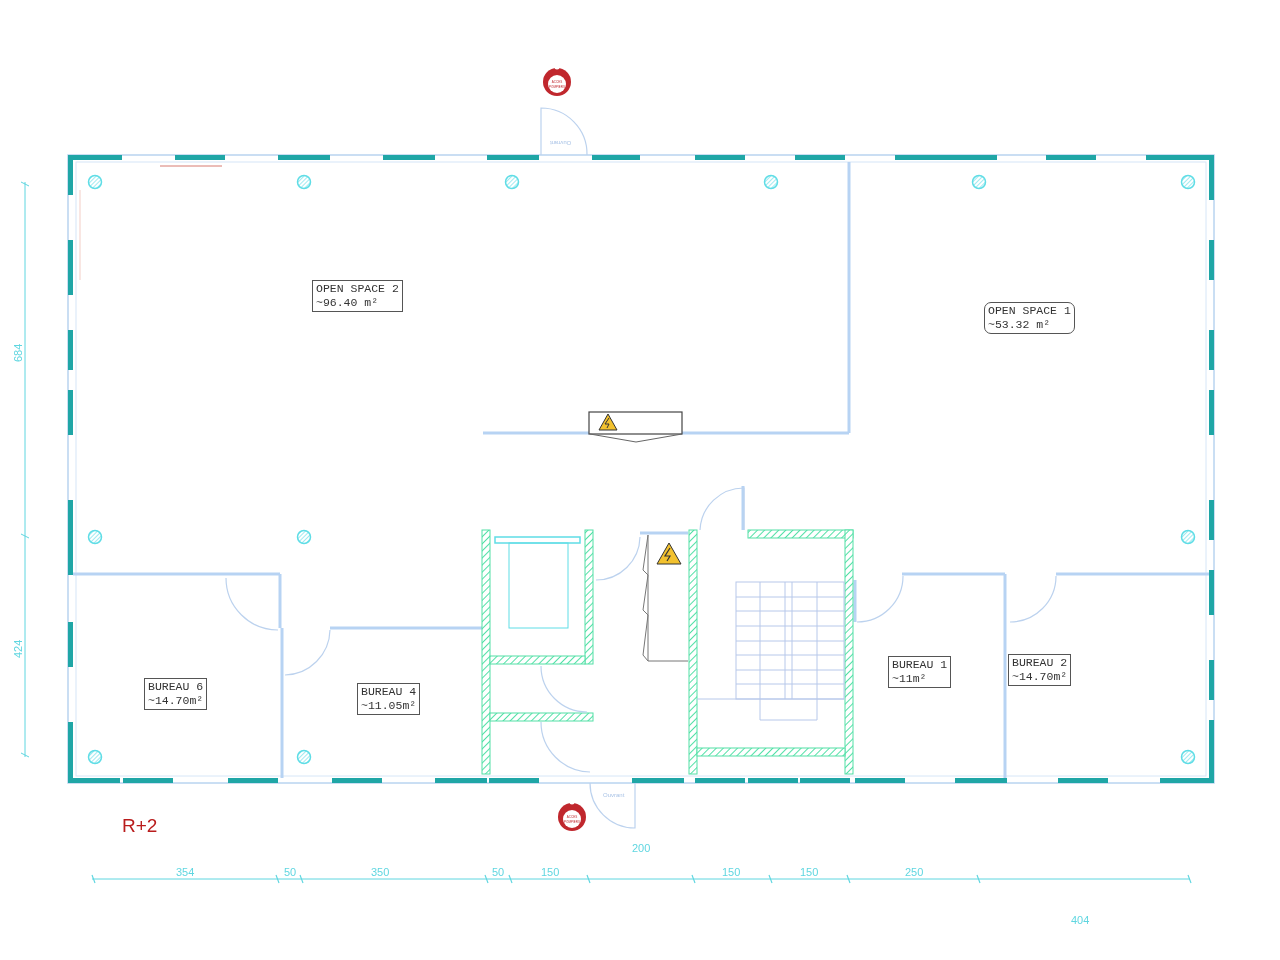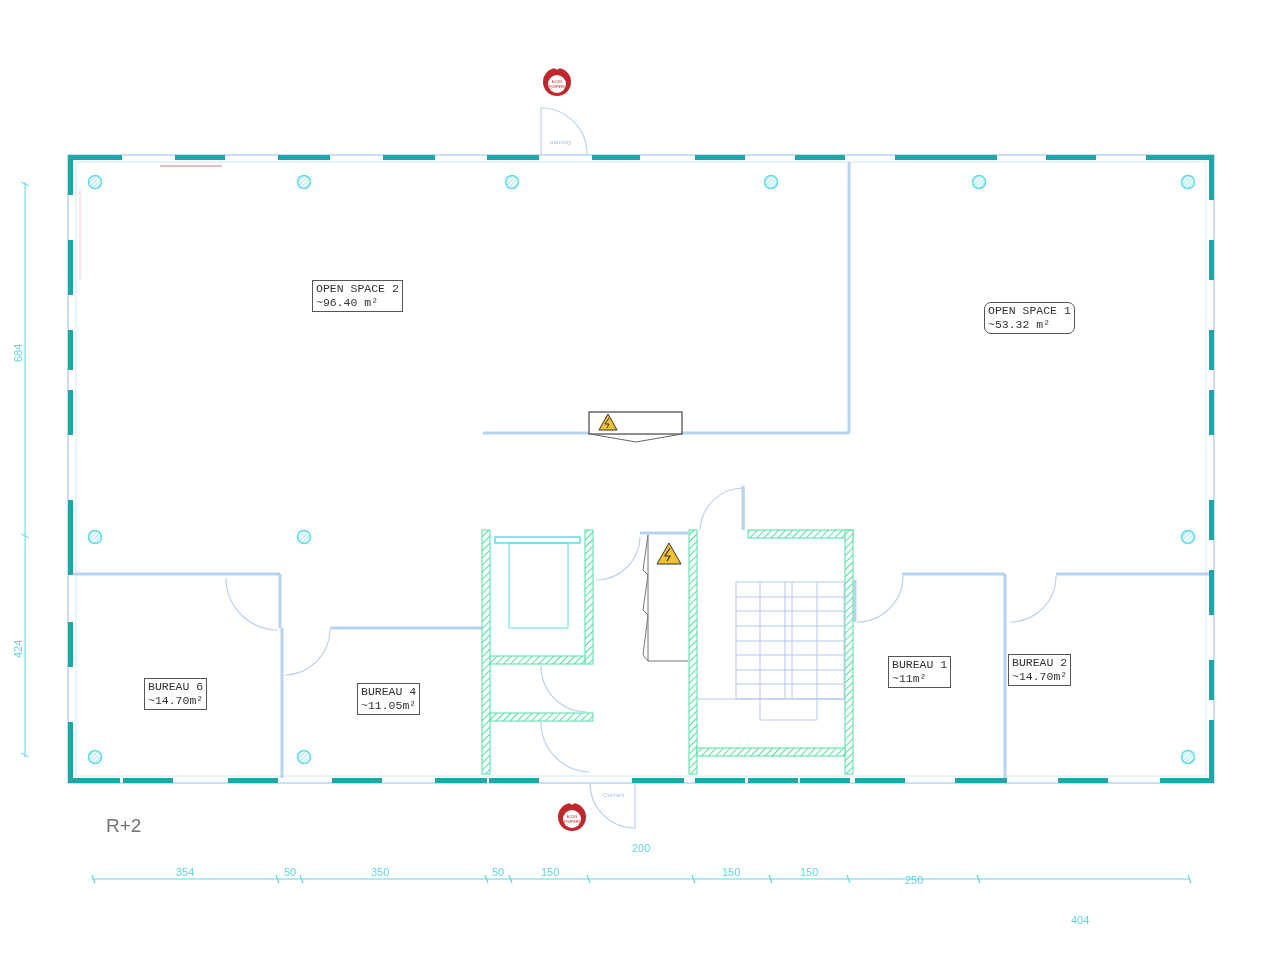--- a/index.html
+++ b/index.html
@@ -6,21 +6,21 @@
   body { width: 1280px; height: 960px; position: relative; overflow: hidden; font-family: "Liberation Sans", sans-serif; }
   #plan { position: absolute; left: 0; top: 0; width: 1280px; height: 960px; }
   .room-label {
     position: absolute; background: #fff; border: 1.5px solid #555;
     font-family: "Liberation Mono", monospace; font-size: 11.5px; line-height: 14px;
     color: #333; padding: 1px 3px; white-space: nowrap;
   }
   .room-label span { display: block; }
   .dim { position: absolute; font-family: "Liberation Sans", sans-serif; font-size: 11px; color: #5fd6e0; }
   .dim-v { transform: rotate(-90deg); transform-origin: left top; }
-  .level { position: absolute; left: 106px; top: 815px; font-size: 19px; color: #737373; font-family: "Liberation Sans", sans-serif; }
+  .level { position: absolute; left: 122px; top: 815px; font-size: 19px; color: #b91c1c; font-family: "Liberation Sans", sans-serif; }
   .tag { position: absolute; font-size: 6px; color: #a9c3e6; font-family: "Liberation Sans", sans-serif; }
 </style>
 </head>
 <body>
 
 <svg id="plan" viewBox="0 0 1280 960" xmlns="http://www.w3.org/2000/svg">
   <defs>
     <pattern id="hatch" width="5" height="5" patternUnits="userSpaceOnUse" patternTransform="rotate(45)">
       <rect width="5" height="5" fill="#ffffff"></rect>
       <line x1="0" y1="0" x2="0" y2="5" stroke="#52e0a6" stroke-width="2"></line>
@@ -261,17 +261,17 @@
 <div class="level">R+2</div>
 
 <div class="dim" style="left:176px;top:866px;">354</div>
 <div class="dim" style="left:284px;top:866px;">50</div>
 <div class="dim" style="left:371px;top:866px;text-align:right;">350</div>
 <div class="dim" style="left:492px;top:866px;">50</div>
 <div class="dim" style="left:541px;top:866px;">150</div>
 <div class="dim" style="left:632px;top:842px;">200</div>
 <div class="dim" style="left:722px;top:866px;">150</div>
 <div class="dim" style="left:800px;top:866px;">150</div>
-<div class="dim" style="left:905px;top:866px;margin-top:8px;">250</div>
+<div class="dim" style="left:905px;top:866px;">250</div>
 <div class="dim" style="left:1071px;top:866px;margin-top:48px;">404</div>
 
 <div class="dim dim-v" style="left:12px;top:362px;">684</div>
 <div class="dim dim-v" style="left:12px;top:658px;">424</div>
 
 </body></html>

